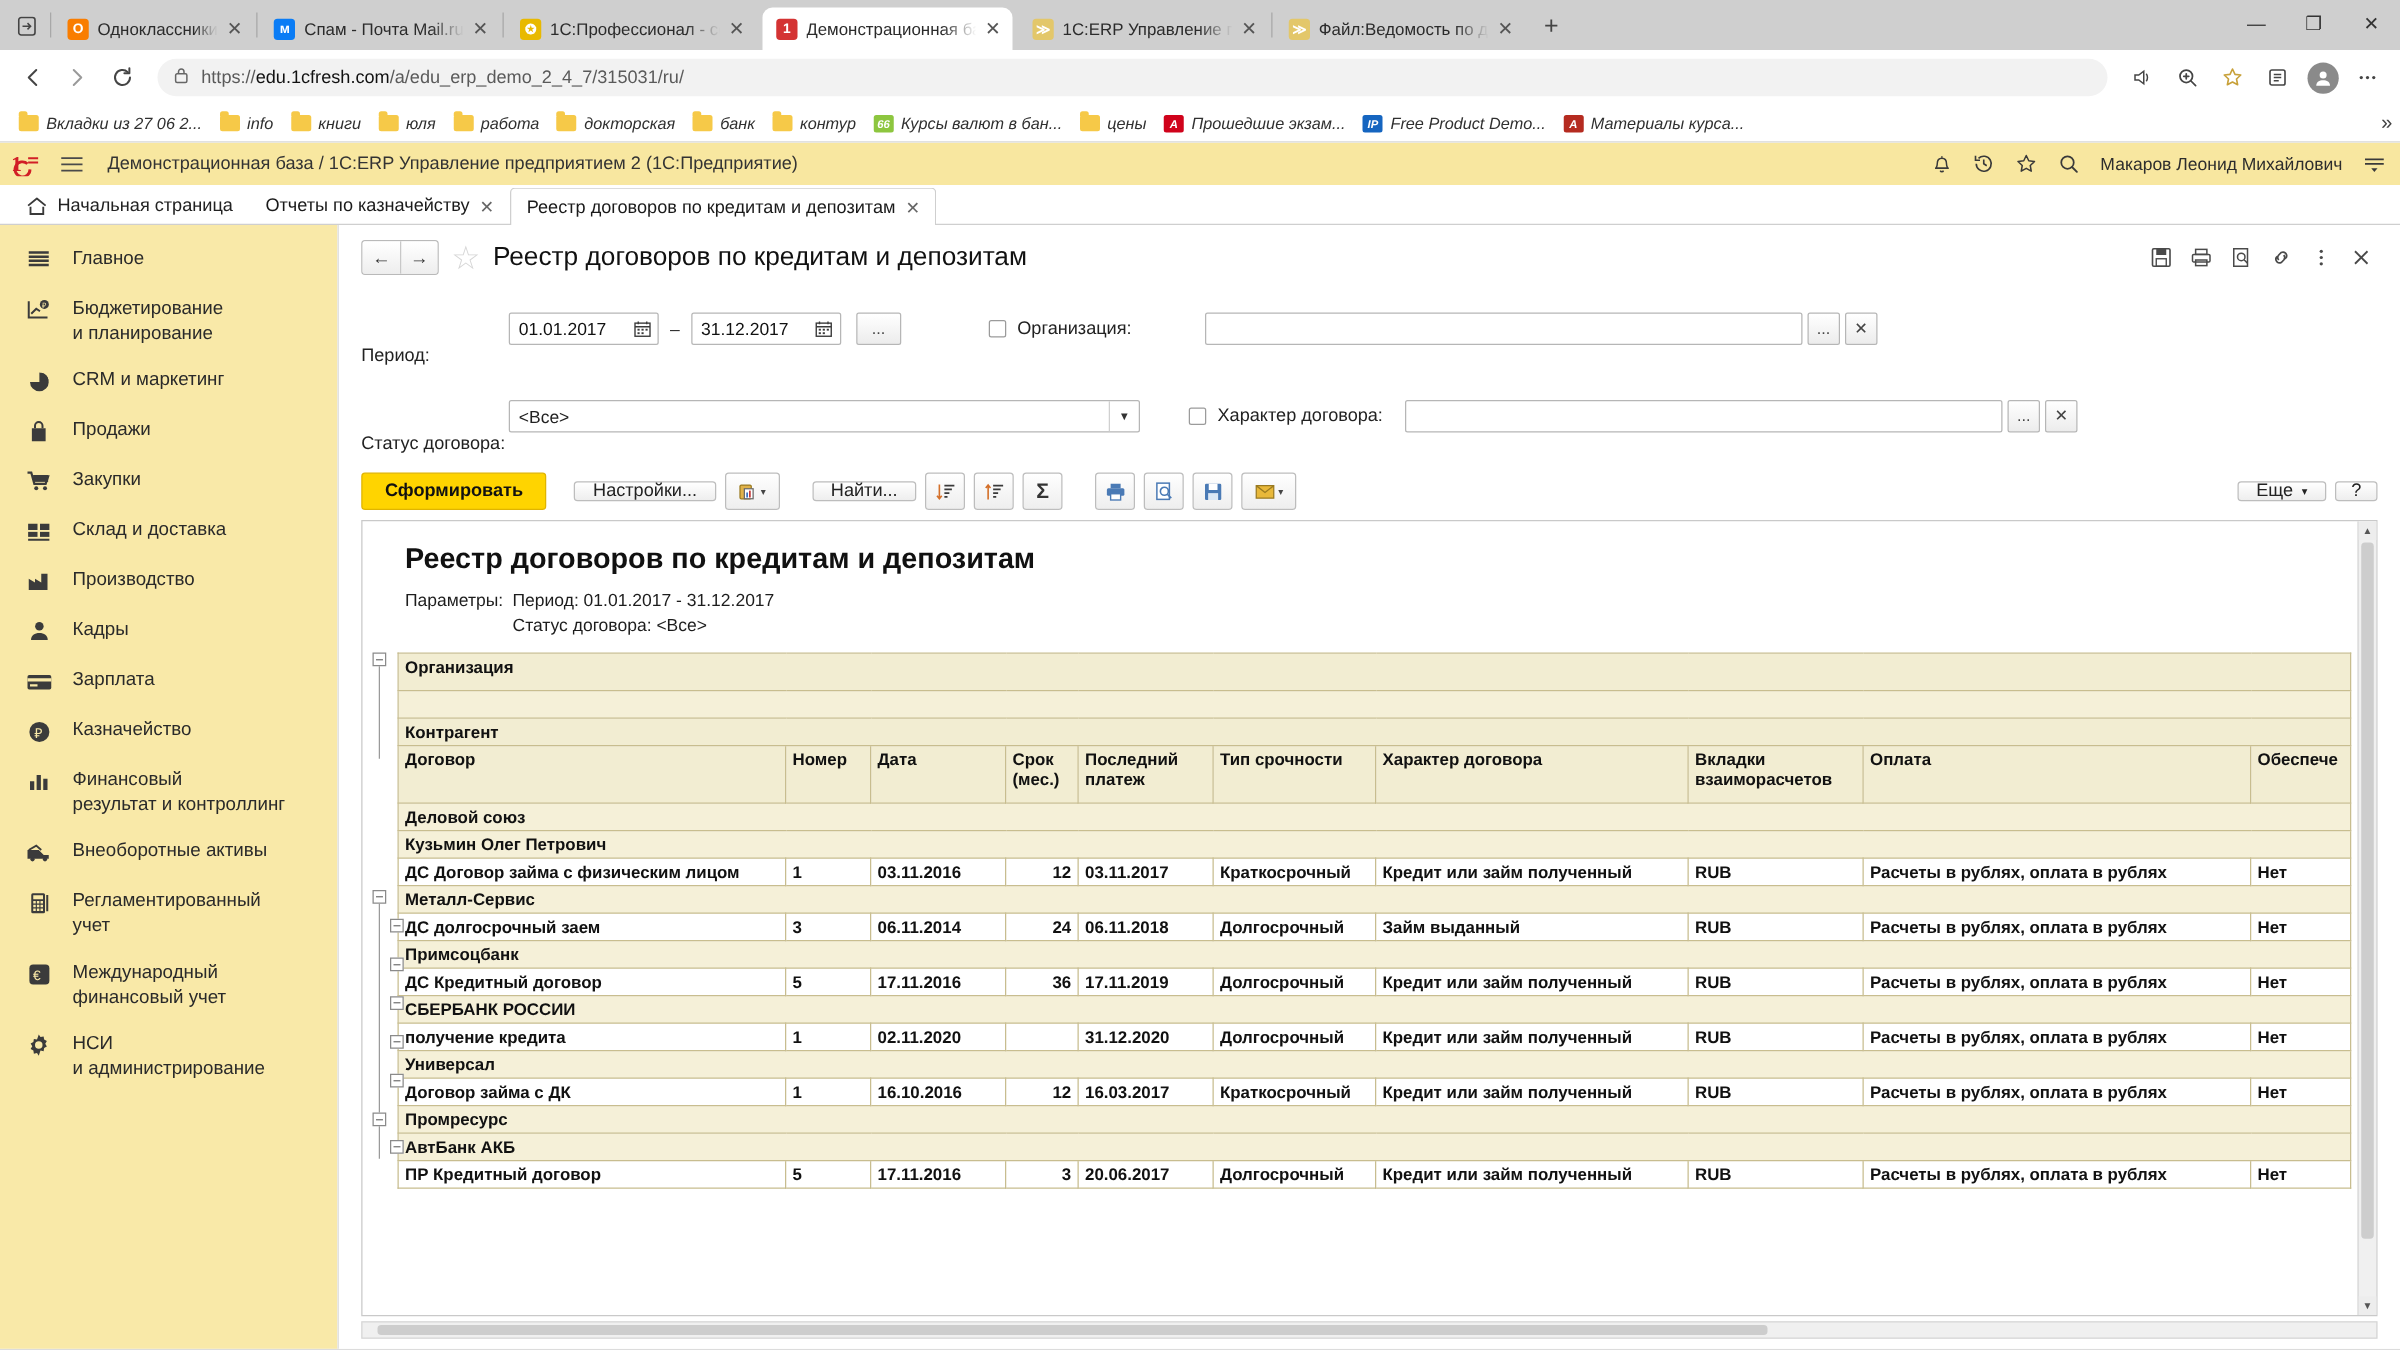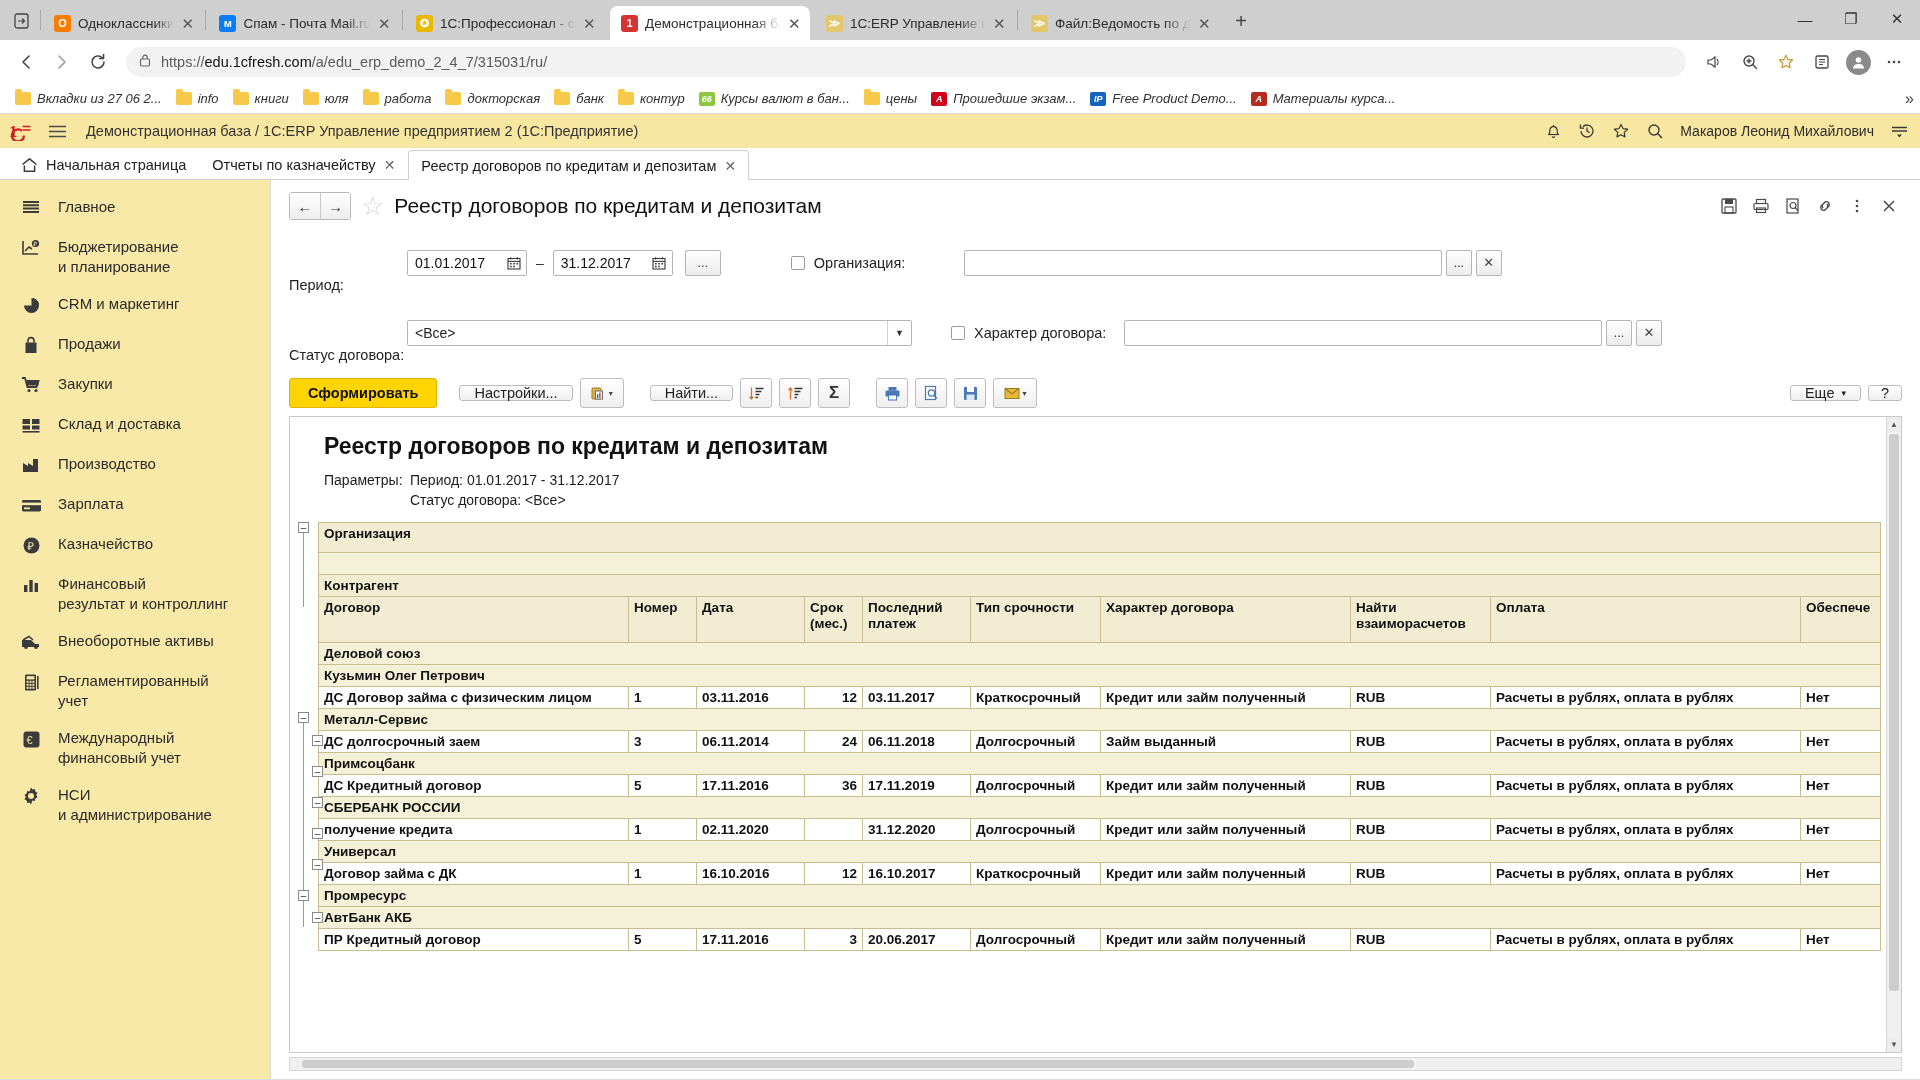--- a/index.html
+++ b/index.html
@@ -554,20 +554,29 @@
           </span>
         <span class="slabel">Склад и доставка</span>
       </div>
       <div class="snav">
         <span class="sico">
             <svg width="20" height="17" viewBox="0 0 20 17">
               <path d="M2 15V6l5 3V6l5 3V2h5v13z" fill="#3b3b3b"></path>
             </svg>
           </span>
         <span class="slabel">Производство</span>
+      </div>
+      <div class="snav">
+        <span class="sico">
+            <svg width="17" height="18" viewBox="0 0 17 18">
+              <circle cx="8.5" cy="5" r="3.4" fill="#3b3b3b"></circle>
+              <path d="M1.8 16c0-3.8 3-5.6 6.7-5.6s6.7 1.8 6.7 5.6z" fill="#3b3b3b"></path>
+            </svg>
+          </span>
+        <span class="slabel">Кадры</span>
       </div>
       <div class="snav">
         <span class="sico">
             <svg width="21" height="15" viewBox="0 0 21 15">
               <rect x="1" y="2" width="19" height="11.5" rx="1.4" fill="#3b3b3b"></rect>
               <rect x="1" y="4.6" width="19" height="2.6" fill="#f9e9a8"></rect>
               <rect x="3" y="9.4" width="6" height="1.8" fill="#f9e9a8"></rect>
             </svg>
           </span>
         <span class="slabel">Зарплата</span>
@@ -869,21 +878,21 @@
                 <tr>
                   <td class="colhdr" style="white-space: pre-line; height: 46px;">Договор</td>
                   <td class="colhdr" style="white-space: pre-line; height: 46px;">Номер</td>
                   <td class="colhdr" style="white-space: pre-line; height: 46px;">Дата</td>
                   <td class="colhdr" style="white-space: pre-line; height: 46px;">Срок
 (мес.)</td>
                   <td class="colhdr" style="white-space: pre-line; height: 46px;">Последний
 платеж</td>
                   <td class="colhdr" style="white-space: pre-line; height: 46px;">Тип срочности</td>
                   <td class="colhdr" style="white-space: pre-line; height: 46px; margin-top: 29px;">Характер договора</td>
-                  <td class="colhdr" style="white-space: pre-line; height: 46px;">Найти
+                  <td class="colhdr" style="white-space: pre-line; height: 46px;">Вкладки
 взаиморасчетов</td>
                   <td class="colhdr" style="white-space: pre-line; height: 46px;">Оплата</td>
                   <td class="colhdr" style="white-space: pre-line; height: 46px;">Обеспече</td>
                 </tr>
                 <tr class="grp1">
                   <td class="ind1" colspan="10">Деловой союз</td>
                 </tr>
                 <tr class="grp2">
                   <td class="ind2" colspan="10">Кузьмин Олег Петрович</td>
                 </tr>
@@ -945,21 +954,21 @@
                   <td class="plain">Нет</td>
                 </tr>
                 <tr class="grp2">
                   <td class="ind2" colspan="10">Универсал</td>
                 </tr>
                 <tr>
                   <td class="plain ind3">Договор займа с ДК</td>
                   <td class="plain">1</td>
                   <td class="plain">16.10.2016</td>
                   <td class="plain num">12</td>
-                  <td class="plain">16.10.2017</td>
+                  <td class="plain">16.03.2017</td>
                   <td class="plain">Краткосрочный</td>
                   <td class="plain">Кредит или займ полученный</td>
                   <td class="plain">RUB</td>
                   <td class="plain">Расчеты в рублях, оплата в рублях</td>
                   <td class="plain">Нет</td>
                 </tr>
                 <tr class="grp1">
                   <td class="ind1" colspan="10">Промресурс</td>
                 </tr>
                 <tr class="grp2">

